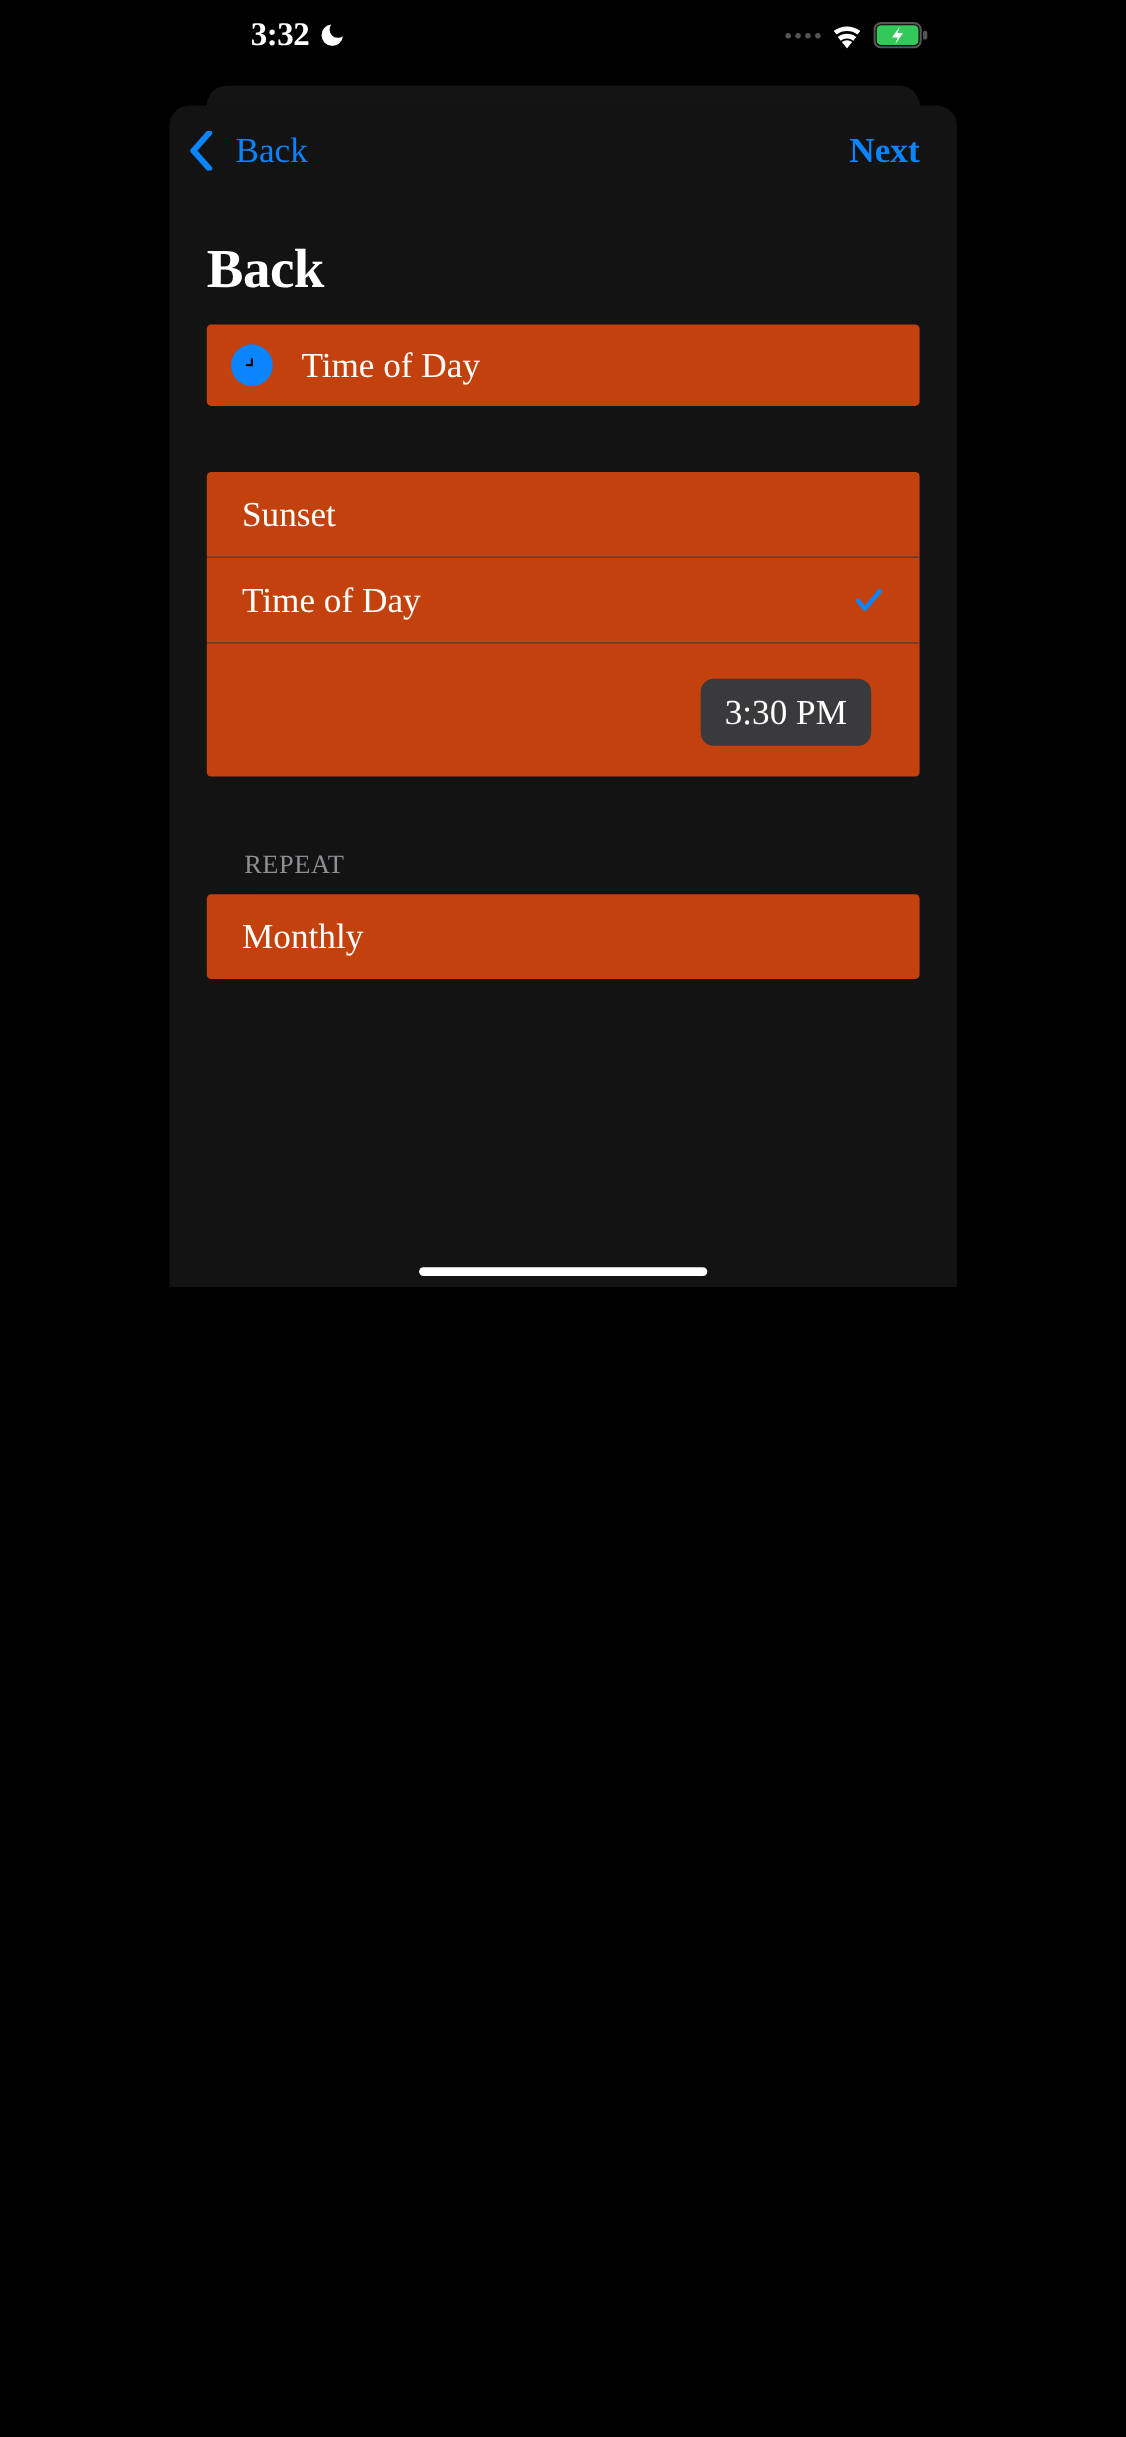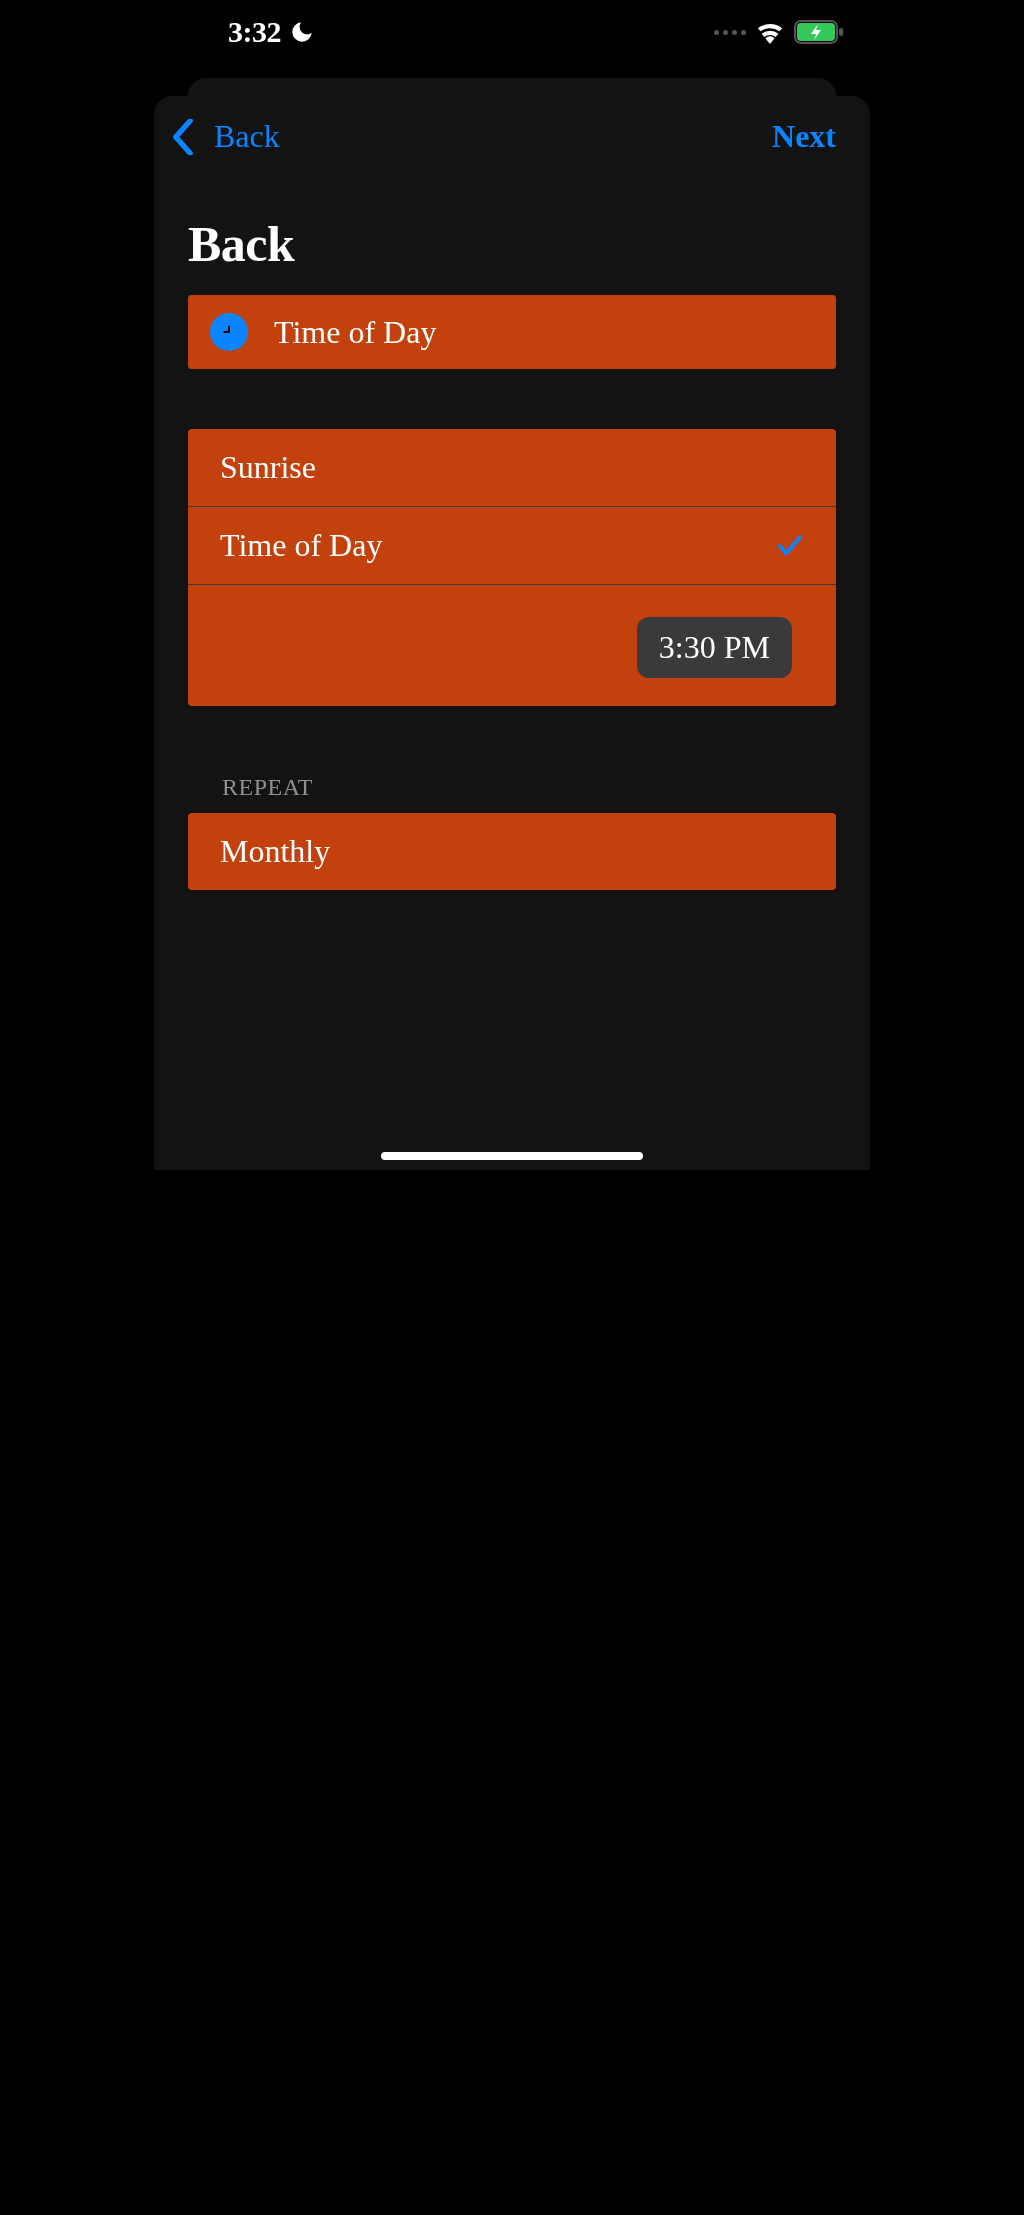--- a/index.html
+++ b/index.html
@@ -239,21 +239,21 @@
               <circle cx="12" cy="12" r="10" fill="#0a84ff"></circle>
               <path stroke="#000" stroke-width="2.2" stroke-linecap="round" fill="none" d="M12 6v6H7"></path>
             </svg>
         </span>
         <span class="trigger-label">Time of Day</span>
       </div>
     </div>
 
     <div class="card list">
       <div class="row">
-        <span>Sunrise</span>
+        <span>Sunset</span>
       </div>
       <div class="row">
         <span>Time of Day</span>
         <span class="check">
           <svg width="32" height="30" viewBox="0 0 24 24">
               <path fill="none" stroke="#0a84ff" stroke-width="3.2" stroke-linecap="round" stroke-linejoin="round" d="M4 12l5 6L20 5"></path>
             </svg>
         </span>
       </div>
       <div class="time-pill-row">

